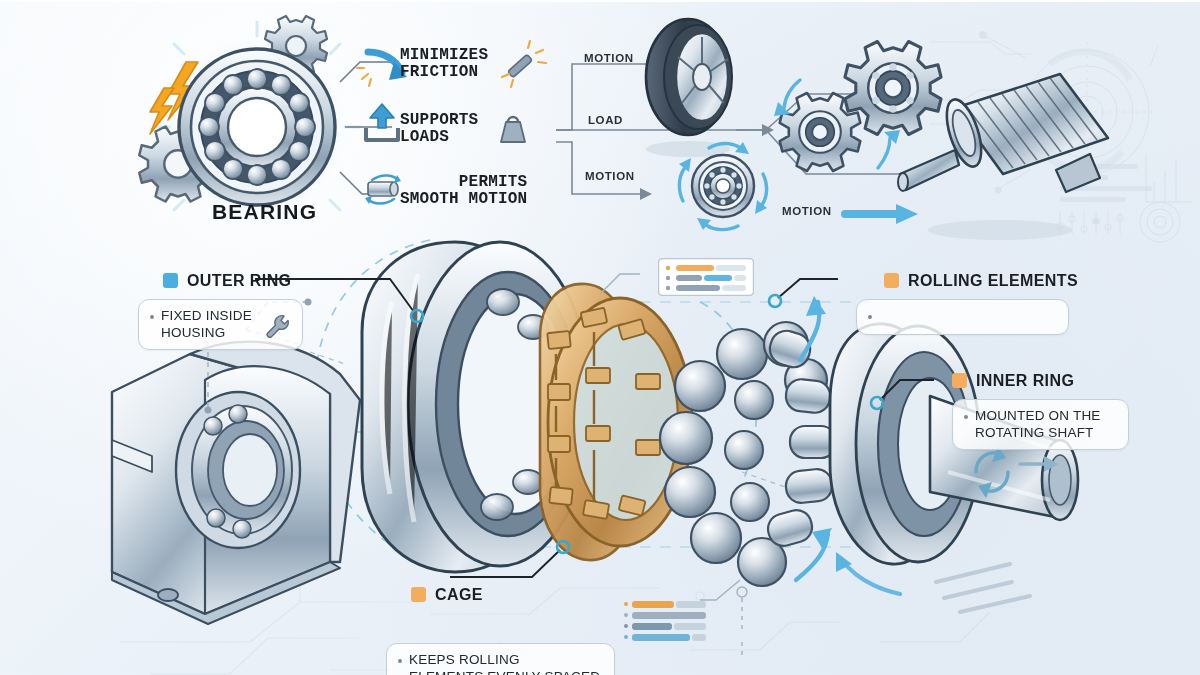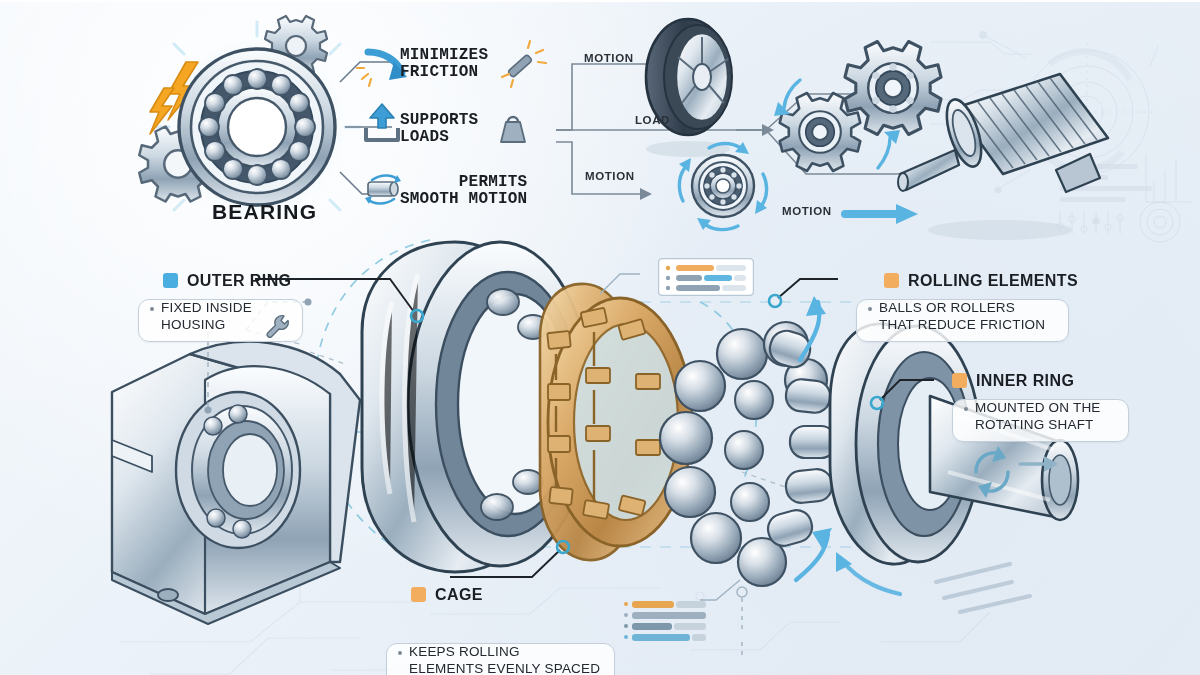--- a/index.html
+++ b/index.html
@@ -30,21 +30,21 @@
   .callout-title{
     font-weight:bold;color:#1b1f24;font-size:16px;letter-spacing:.4px;padding-left:28px;
   }
   .swatch{
     display:inline-block;width:15px;height:15px;border-radius:3px;
     vertical-align:-2px;margin-right:9px;
   }
   .cbox{
     position:absolute;border:1px solid #c3d0dc;border-radius:11px;
     background:rgba(255,255,255,.82);
-    padding:0 12px 8px 11px;
+    padding:8px 12px 8px 11px;
     box-shadow:0 1px 2px rgba(80,100,120,.07);
   }
   .cbox .bul{
     display:inline-block;width:4px;height:4px;border-radius:50%;
     background:#7d8a96;vertical-align:3px;margin-right:7px;
   }
   .cbox .ctext{
     display:inline-block;color:#232930;font-size:13.5px;line-height:16.5px;
     letter-spacing:.2px;white-space:pre-line;vertical-align:top;
   }
@@ -373,21 +373,21 @@
   <div class="lbl bearing-word" style="left:212px;top:198px;">BEARING</div>
 
   <div class="lbl hdr-txt" style="left:400px;top:45px;white-space:pre-line;">MINIMIZES
 FRICTION</div>
   <div class="lbl hdr-txt" style="left:400px;top:110px;white-space:pre-line;">SUPPORTS
 LOADS</div>
   <div class="lbl hdr-txt" style="left:400px;top:172px;white-space:pre-line;text-align:right;">PERMITS
 SMOOTH MOTION</div>
 
   <div class="lbl flowlbl" style="left:584px;top:50px;">MOTION</div>
-  <div class="lbl flowlbl" style="left:635px;top:112px;text-align:right;">LOAD</div>
+  <div class="lbl flowlbl" style="left:588px;top:112px;text-align:right;">LOAD</div>
   <div class="lbl flowlbl" style="left:585px;top:168px;">MOTION</div>
   <div class="lbl flowlbl" style="left:782px;top:203px;">MOTION</div>
 
   <svg class="abs" width="1200" height="675" style="top:0;">
 
     <g stroke="#7fc4dd" fill="none" stroke-dasharray="9 8" stroke-width="1.7" opacity=".85">
       <path d="M430 238 C330 260 300 360 320 440 C338 512 392 556 452 568"></path>
       <path d="M700 300 C760 330 770 420 740 486"></path>
       <path d="M330 430 L700 430" stroke-dasharray="11 9"></path>
       <path d="M520 300 L880 300" stroke-dasharray="11 9" opacity=".5"></path>
@@ -564,22 +564,21 @@
 HOUSING</span>
     <svg style="position:absolute;right:9px;top:12px;" width="30" height="30" viewBox="0 0 30 30">
       <path d="M21 4 a7 7 0 0 0 -8.6 9.3 L5 20.7 a2.6 2.6 0 0 0 3.7 3.7 l7.4 -7.4 A7 7 0 0 0 25 8.4 l-3.6 3.6 -3.4 -3.4 Z" fill="#9fb1c0" stroke="#5b6d7d" stroke-width="1.4" stroke-linejoin="round"></path>
     </svg>
   </div>
 
   <div class="lbl callout-title" style="left:856px;top:270px;">
     <span class="swatch" style="background:#f2ad5f"></span><span>ROLLING ELEMENTS</span>
   </div>
   <div class="cbox" style="left:856px;top:297px;width:188px;">
-    <span class="bul"></span><span class="ctext">BALLS OR ROLLERS
-THAT REDUCE FRICTION</span>
+    <span class="bul"></span>
   </div>
 
   <div class="lbl callout-title" style="left:924px;top:370px;">
     <span class="swatch" style="background:#f2ad5f"></span><span>INNER RING</span>
   </div>
   <div class="cbox" style="left:952px;top:397px;width:152px;">
     <span class="bul"></span><span class="ctext">MOUNTED ON THE
 ROTATING SHAFT</span>
   </div>
 

